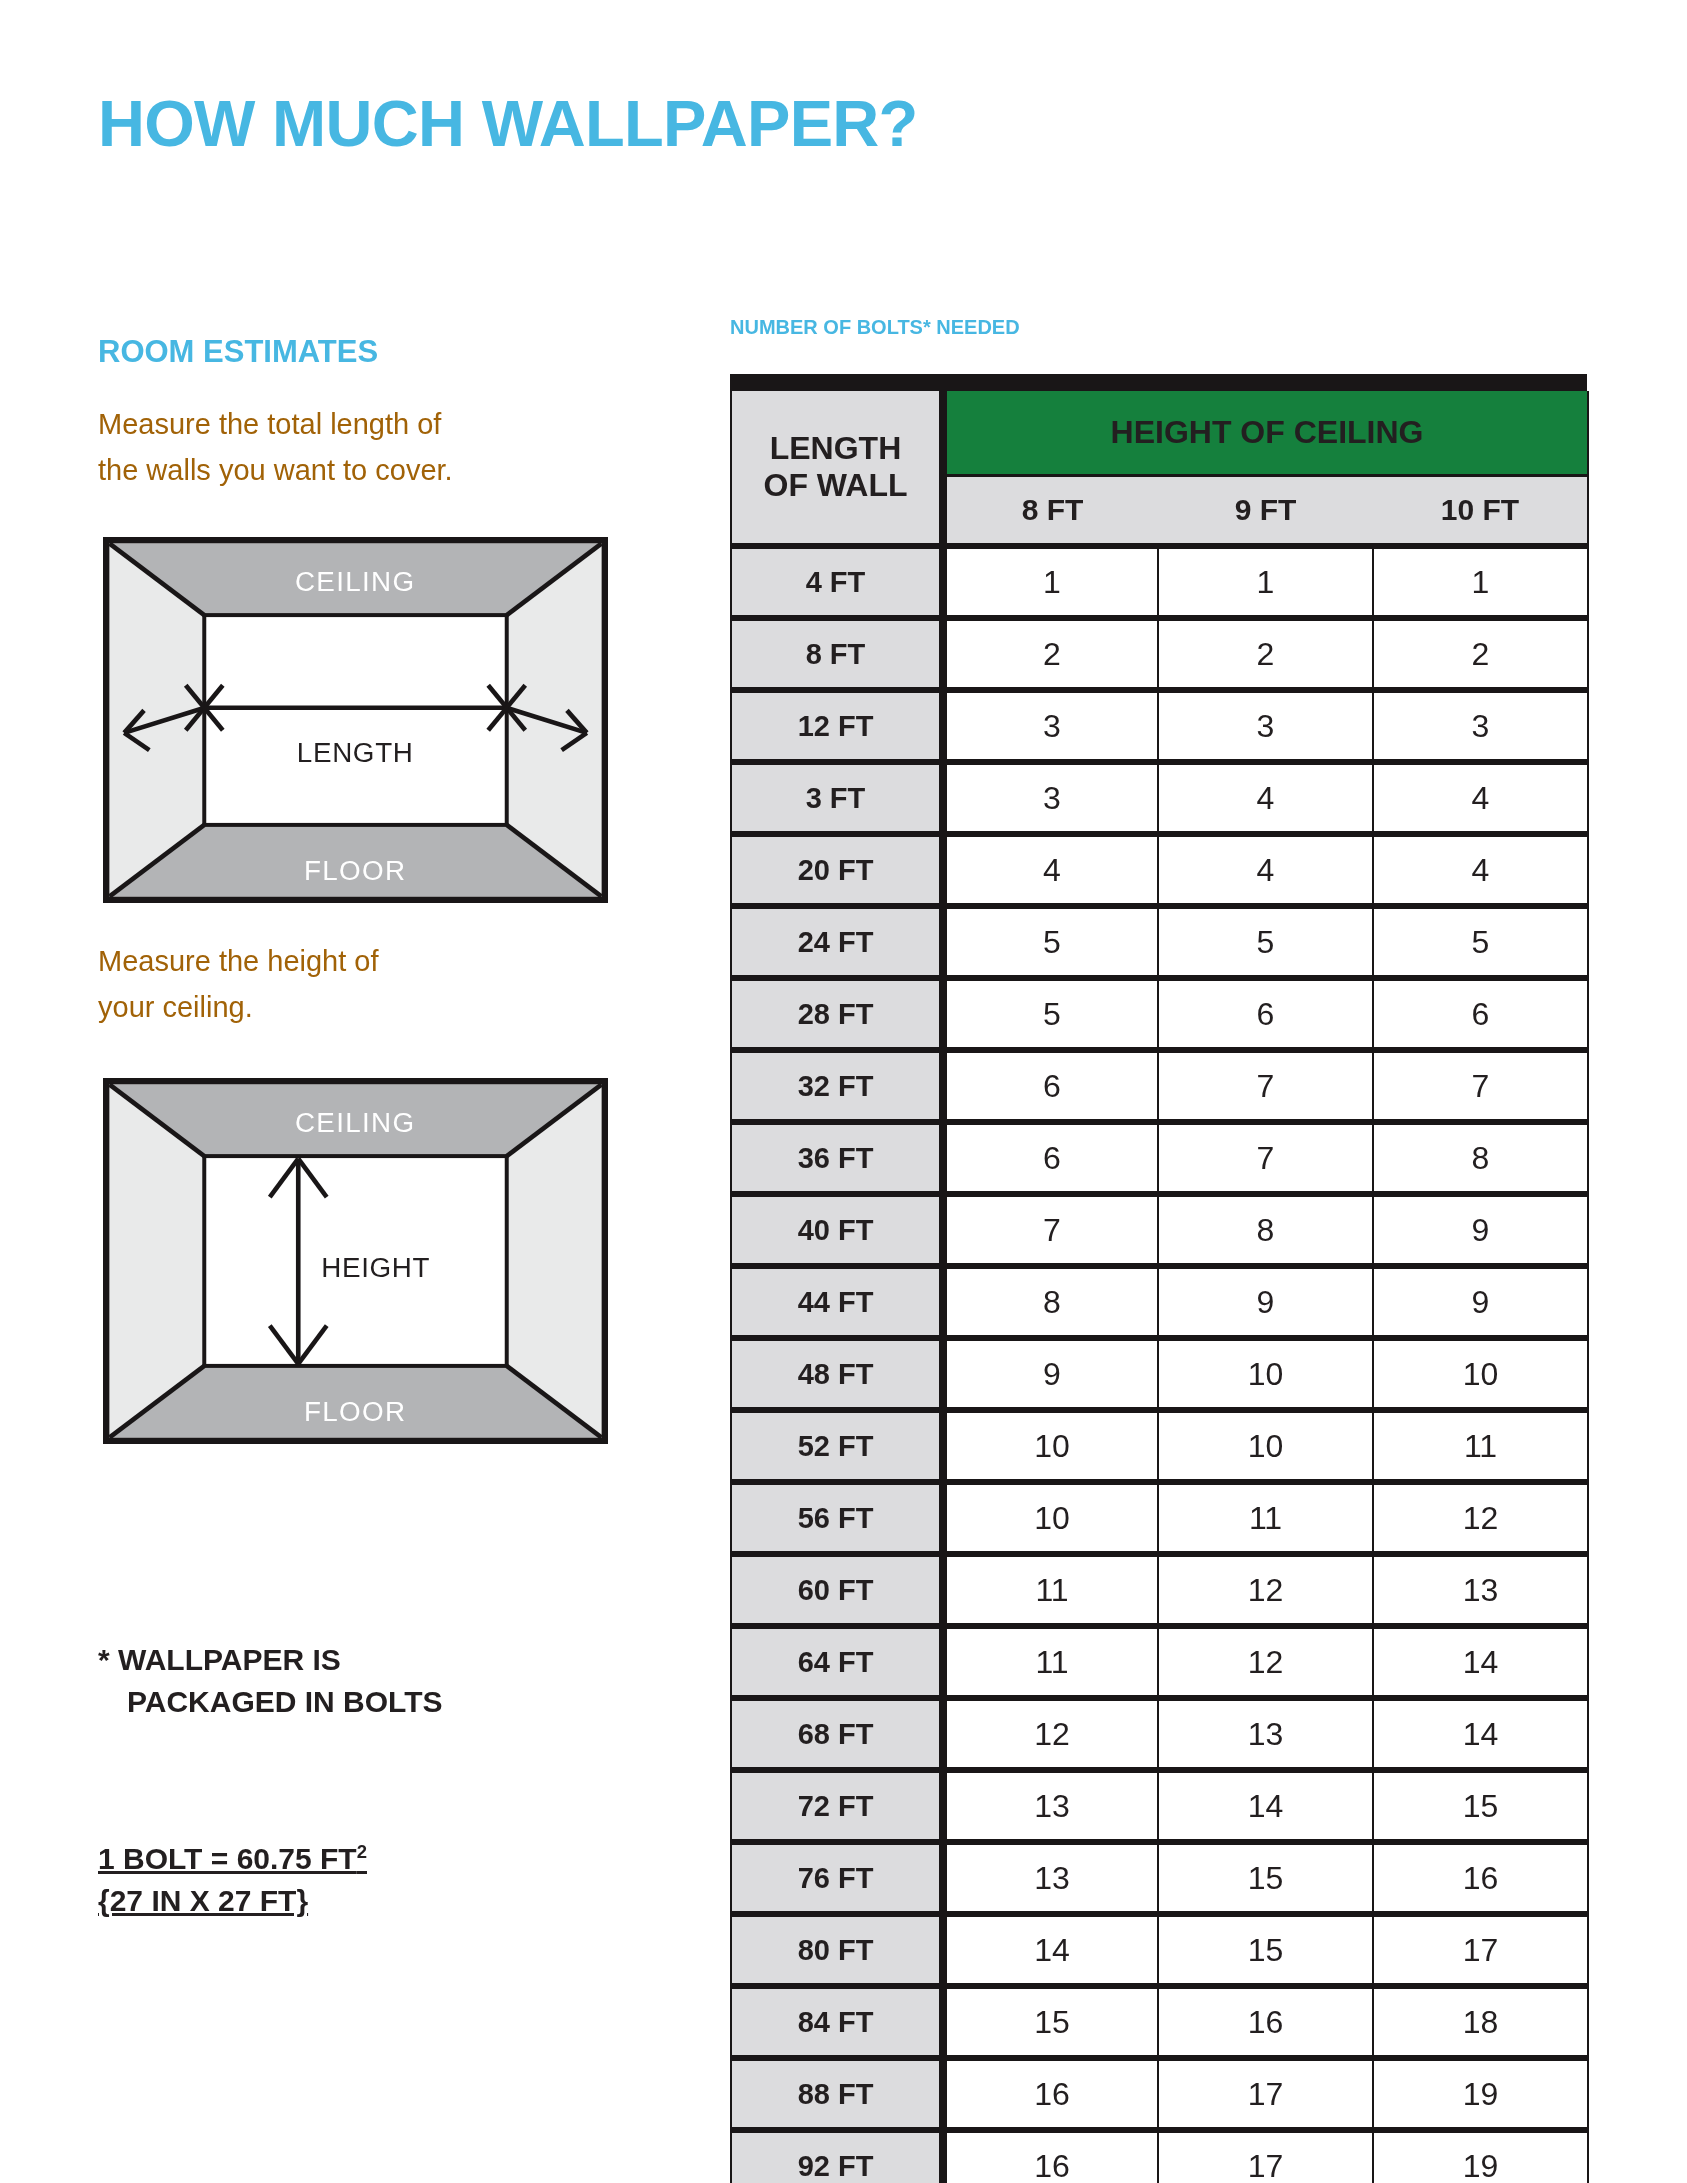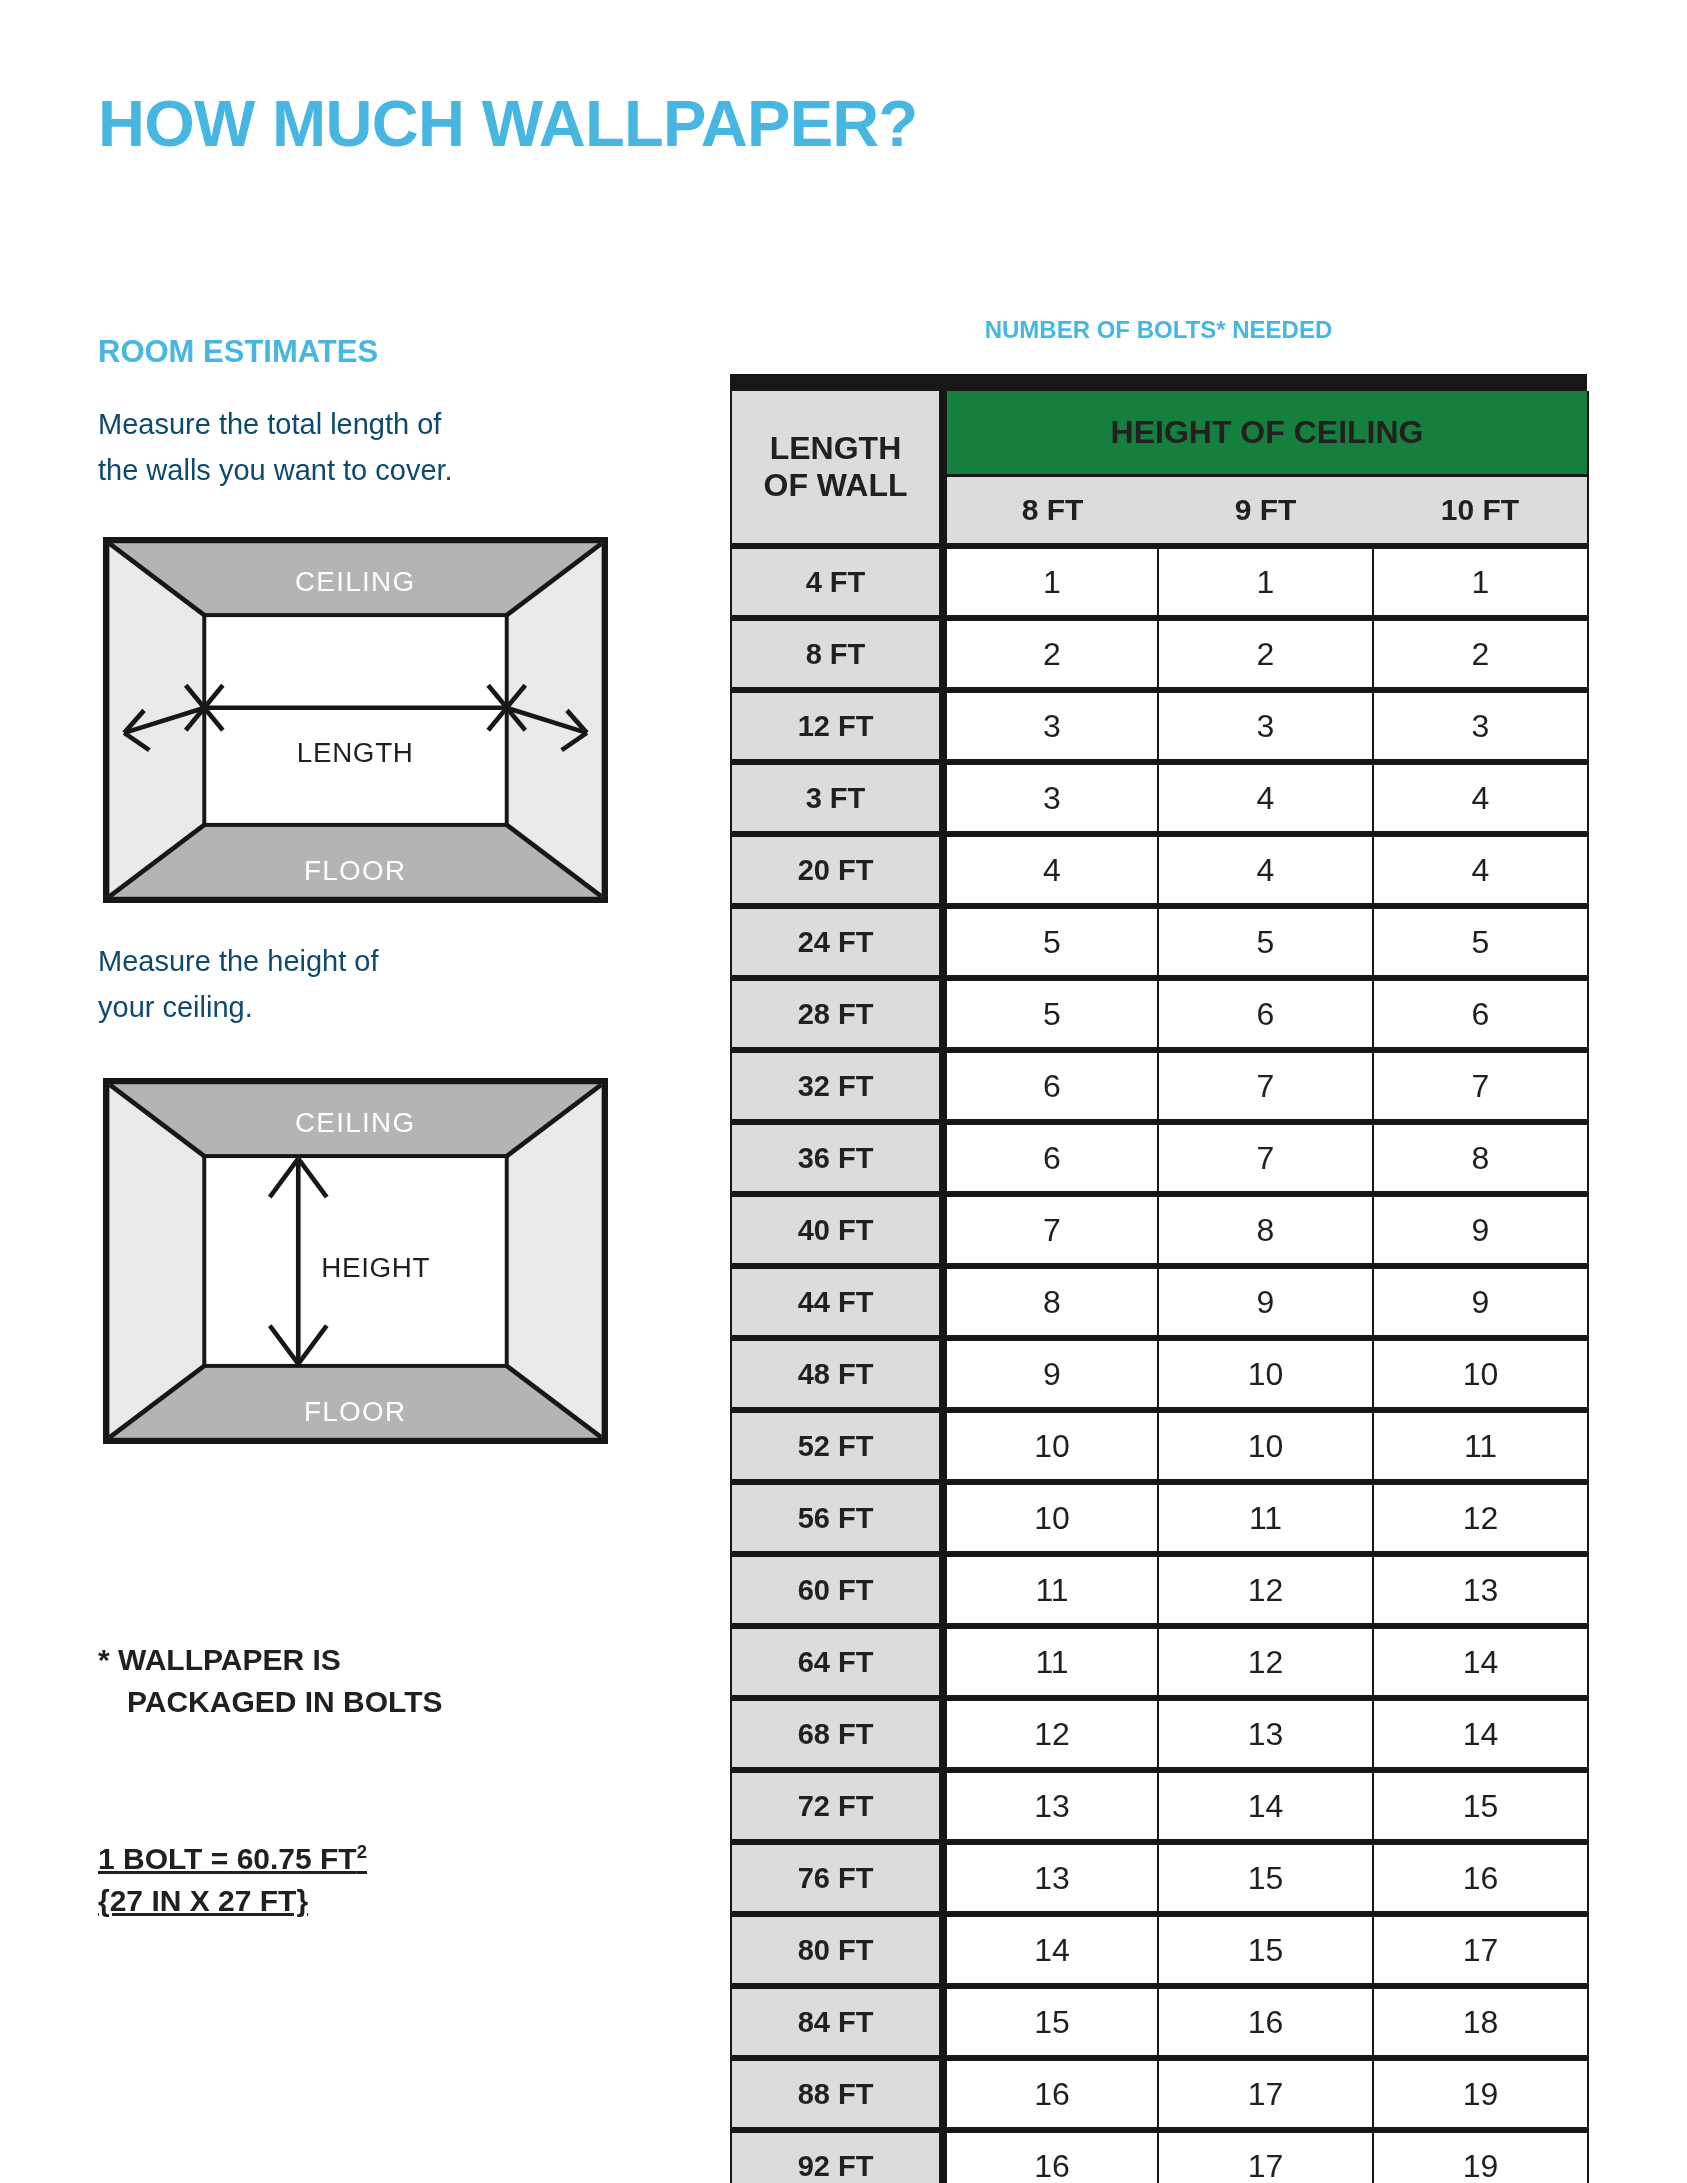--- a/index.html
+++ b/index.html
@@ -5,36 +5,36 @@
   html,body{margin:0;padding:0;background:#ffffff;}
   body{font-family:"Liberation Sans", sans-serif;color:#231f20;}
   .page{position:relative;width:1687px;height:2183px;background:#ffffff;overflow:hidden;}
 
   .title{position:absolute;left:98px;top:86px;font-size:65px;font-weight:bold;
          color:#47b7e2;letter-spacing:-0.7px;margin:0;}
 
   .section-head{position:absolute;left:98px;top:334px;font-size:31px;font-weight:bold;
          color:#47b7e2;margin:0;}
 
-  .para{position:absolute;left:98px;font-size:29px;line-height:46px;color:#0c4a6e;}
+  .para{position:absolute;left:98px;font-size:29px;line-height:46px;color:#a16207;}
   .para1{top:401px;}
   .para2{top:938px;}
   .para3{top:1486px;}
 
   .footnote{position:absolute;left:98px;top:1639px;font-size:30px;font-weight:bold;line-height:42px;}
   .footnote .indent{padding-left:29px;}
   .boltinfo{position:absolute;left:98px;top:1838px;font-size:30px;font-weight:bold;line-height:42px;text-decoration:underline;}
   .boltinfo sup{font-size:18.5px;vertical-align:super;line-height:0;}
 
   .diagram{position:absolute;left:103px;width:505px;height:366px;}
   .diagram1{top:537px;}
   .diagram2{top:1078px;}
 
-  .table-heading{position:absolute;left:730px;top:316px;width:857px;text-align:center;
-         font-size:24px;font-weight:bold;color:#47b7e2;margin:0;}
+  .table-heading{position:absolute;left:730px;top:316px;width:857px;
+         font-size:20px;font-weight:bold;color:#47b7e2;margin:0;}
 
   .table-wrap{position:absolute;left:730px;top:374px;width:857px;}
   .table-topbar{height:17px;background:#191617;}
 
   table.bolts{border-collapse:collapse;table-layout:fixed;width:100%;
          border-left:2.6px solid #191617;border-right:2.6px solid #191617;}
   table.bolts td, table.bolts th{padding:0;text-align:center;vertical-align:middle;}
   col.c-label{width:212px;}
   col.c-val{width:215px;}
   .label-head{background:#dcdcde;border-right:8.6px solid #191617;

